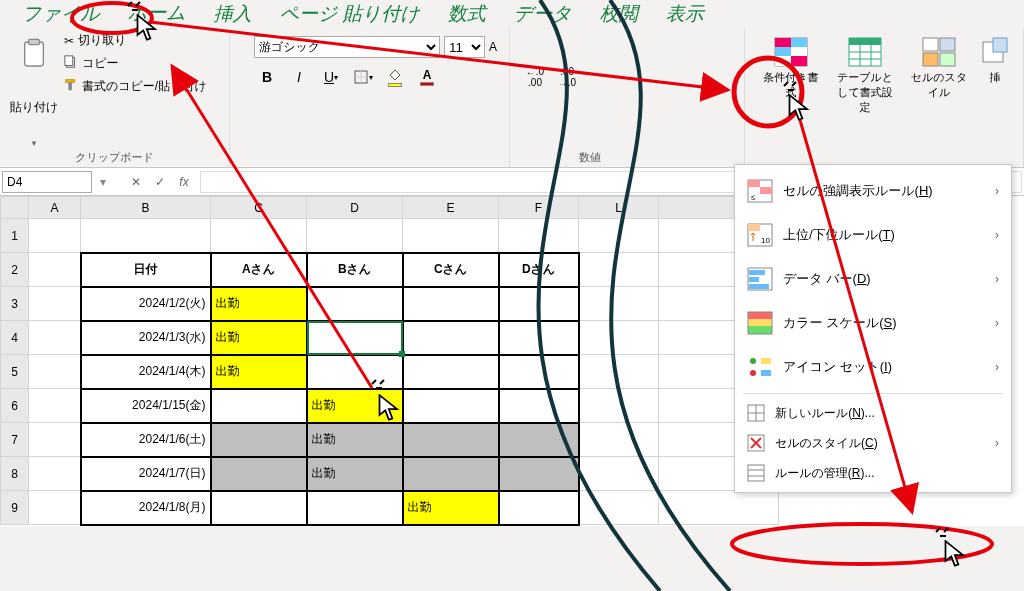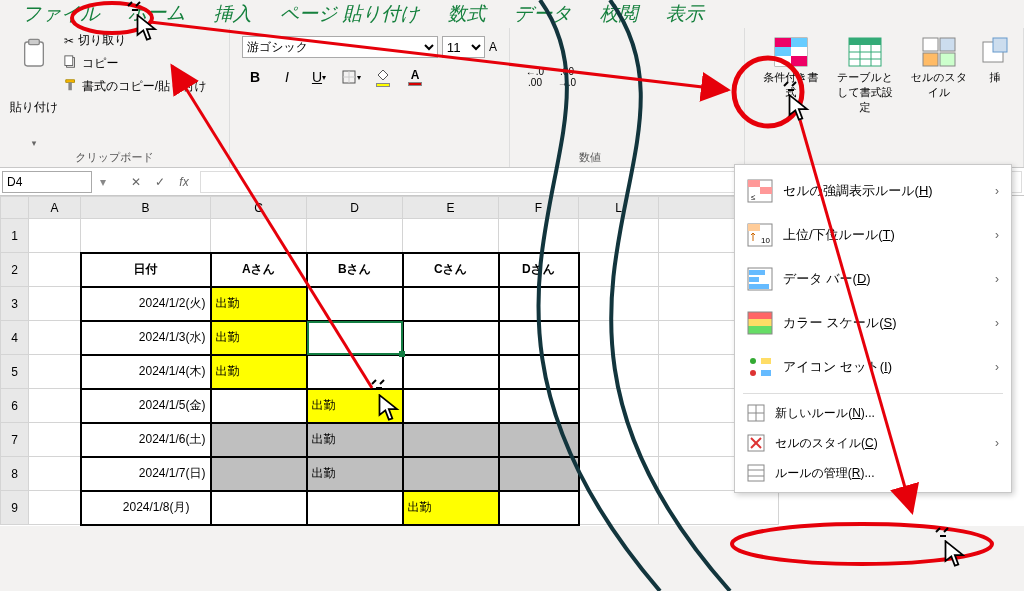--- a/index.html
+++ b/index.html
@@ -81,20 +81,21 @@
     font-size: 12px;
   }
 
   
   .font-group-body {
     display: flex;
     flex-direction: column;
     gap: 6px;
     padding: 4px;
     min-width: 250px;
+    margin-left: 12px;
   }
   .font-row1 { display: flex; gap: 4px; align-items: center; }
   select.font-name {
     width: 200px; height: 22px; font-size: 12px;
     border: 1px solid #aaa; background:#fff;
   }
   select.font-size { width: 44px; height: 22px; border:1px solid #aaa; background:#fff;}
   .font-row2 { display: flex; gap: 6px; align-items: center; }
   .fbtn {
     width: 26px; height: 26px;
@@ -430,21 +431,21 @@
     <td class="dt"></td>
     <td class="dt"></td>
     <td class="dt"></td>
     <td></td>
           <td></td>
   </tr>
 
   <tr class="rowh">
     <th class="rowhead">6</th>
     <td></td>
-    <td class="dt" style="text-align:right;padding-right:4px;">2024/1/5(金)</td>
+    <td class="dt" style="text-align:right;padding-right:4px;">2024/1/15(金)</td>
     <td class="dt"></td>
     <td class="dt yellow" style="text-align:left;padding-left:4px;">出勤</td>
     <td class="dt"></td>
     <td class="dt"></td>
     <td></td>
           <td></td>
   </tr>
 
   <tr class="rowh">
     <th class="rowhead">7</th>
@@ -466,21 +467,21 @@
     <td class="dt grey" style="text-align:left;padding-left:4px;">出勤</td>
     <td class="dt grey"></td>
     <td class="dt grey"></td>
     <td></td>
           <td></td>
   </tr>
 
   <tr class="rowh">
     <th class="rowhead">9</th>
     <td></td>
-    <td class="dt" style="text-align:right;padding-right:20px;">2024/1/8(月)</td>
+    <td class="dt" style="text-align:right;padding-right:4px;">2024/1/8(月)</td>
     <td class="dt"></td>
     <td class="dt"></td>
     <td class="dt yellow" style="text-align:left;padding-left:4px;">出勤</td>
     <td class="dt"></td>
     <td></td>
           <td></td>
   </tr>
 </tbody>
     </table>
 </div>

